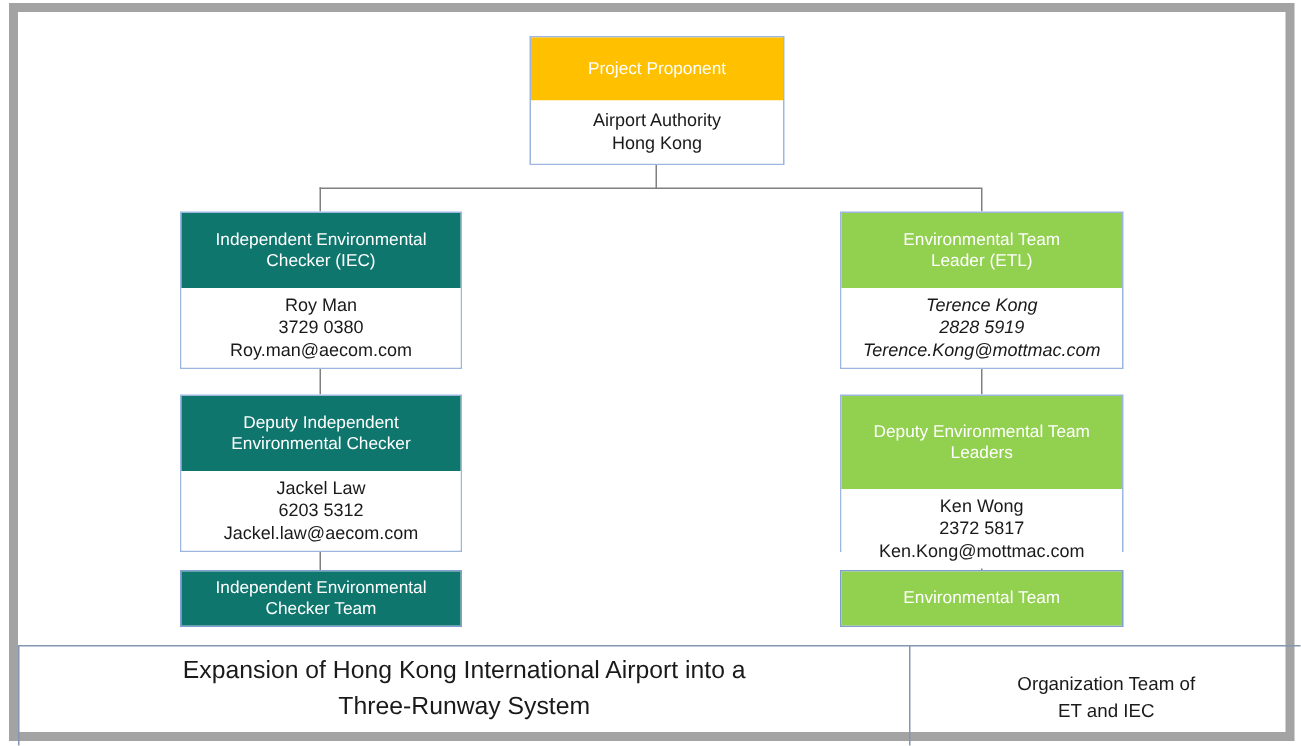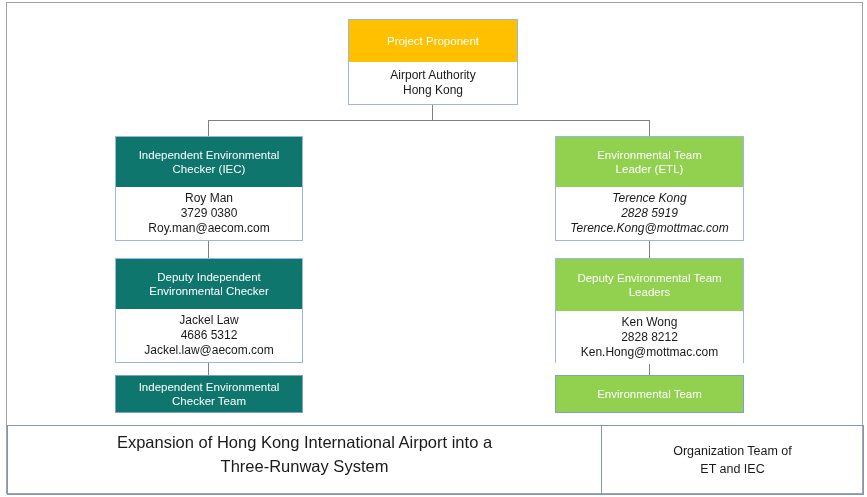--- a/index.html
+++ b/index.html
@@ -13,21 +13,21 @@
     position: relative;
   }
 
   
   #frame {
     position: absolute;
     left: 6px;
     top: 2px;
     width: 857px;
     height: 492px;
-    border: 1px solid #a3a3a3;
+    border: 6px solid #a3a3a3;
     background: #ffffff;
   }
 
   
   #canvas {
     position: absolute;
     left: 0;
     top: 0;
     width: 857px;
     height: 420px;
@@ -90,21 +90,21 @@
   #n-diec .body { height: 53px; }
 
   #n-iect       { left: 108px; top: 372px; width: 188px; height: 38px; }
   #n-iect .hdr  { height: 36px; }
 
   #n-etl        { left: 548px; top: 133px; width: 189px; height: 105px; }
   #n-etl .hdr   { height: 50px; }
   #n-etl .body  { height: 53px; font-style: italic; }
 
   #n-detl       { left: 548px; top: 255px; width: 189px; height: 105px; }
-  #n-detl .hdr  { height: 52px; }
+  #n-detl .hdr  { height: 62px; }
   #n-detl .body { height: 53px; }
 
   #n-et         { left: 548px; top: 372px; width: 189px; height: 38px; }
   #n-et .hdr    { height: 36px; }
 
   
   #footer {
     position: absolute;
     left: 0;
     top: 422px;
@@ -175,21 +175,21 @@
         <span>3729 0380</span>
         <span>Roy.man@aecom.com</span>
       </div>
     </div>
 
     <div class="node" id="n-diec">
       <div class="hdr blue nowrap">Deputy Independent
 Environmental Checker</div>
       <div class="body">
         <span>Jackel Law</span>
-        <span>4686 5312</span>
+        <span>6203 5312</span>
         <span>Jackel.law@aecom.com</span>
       </div>
     </div>
 
     <div class="node solid" id="n-iect">
       <div class="hdr blue nowrap">Independent Environmental
 Checker Team</div>
     </div>
 
     <div class="node" id="n-etl">
@@ -200,22 +200,22 @@
         <span>2828 5919</span>
         <span>Terence.Kong@mottmac.com</span>
       </div>
     </div>
 
     <div class="node" id="n-detl">
       <div class="hdr green nowrap">Deputy Environmental Team
 Leaders</div>
       <div class="body">
         <span>Ken Wong</span>
-        <span>2828 8212</span>
-        <span>Ken.Hong@mottmac.com</span>
+        <span>2372 5817</span>
+        <span>Ken.Kong@mottmac.com</span>
       </div>
     </div>
 
     <div class="node solid" id="n-et">
       <div class="hdr green nowrap">Environmental Team</div>
     </div>
 
   </div>
 
   <div id="footer">

